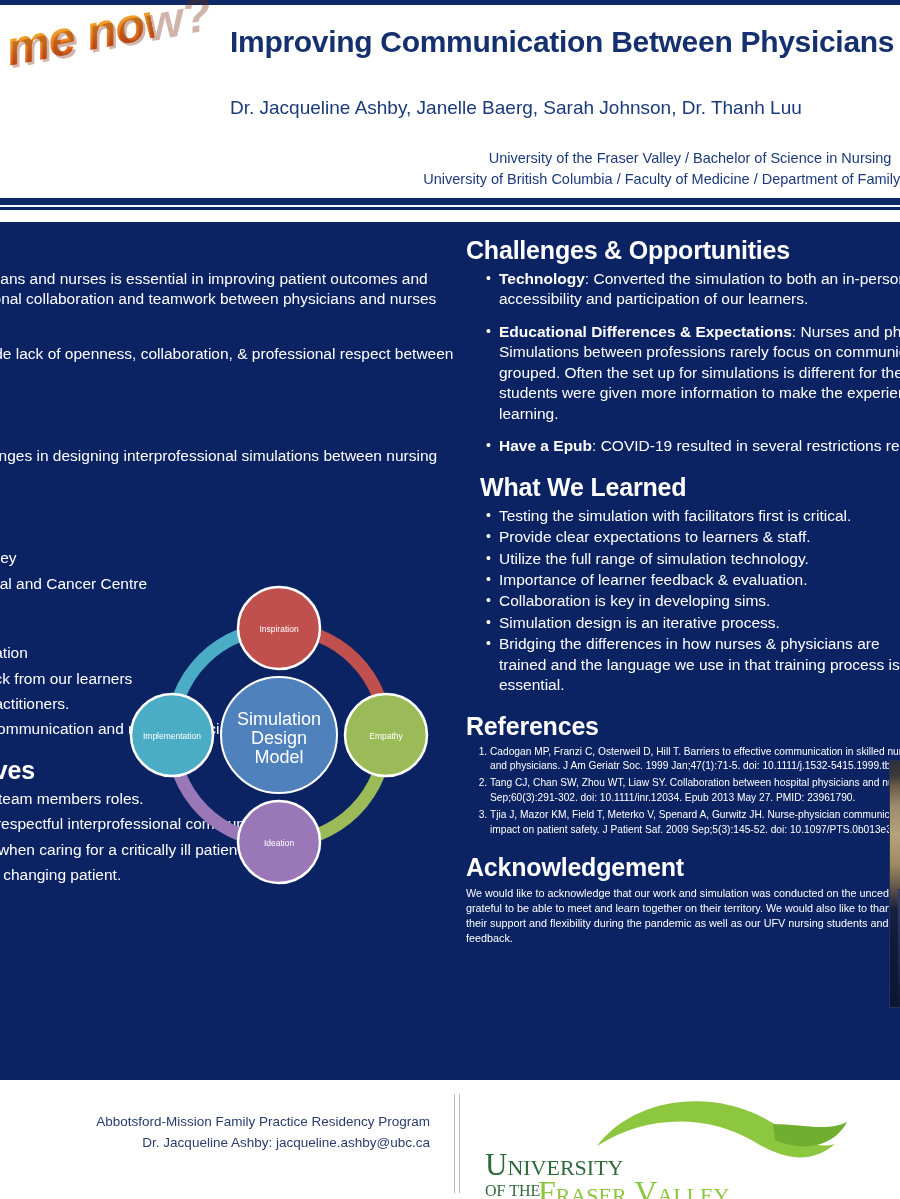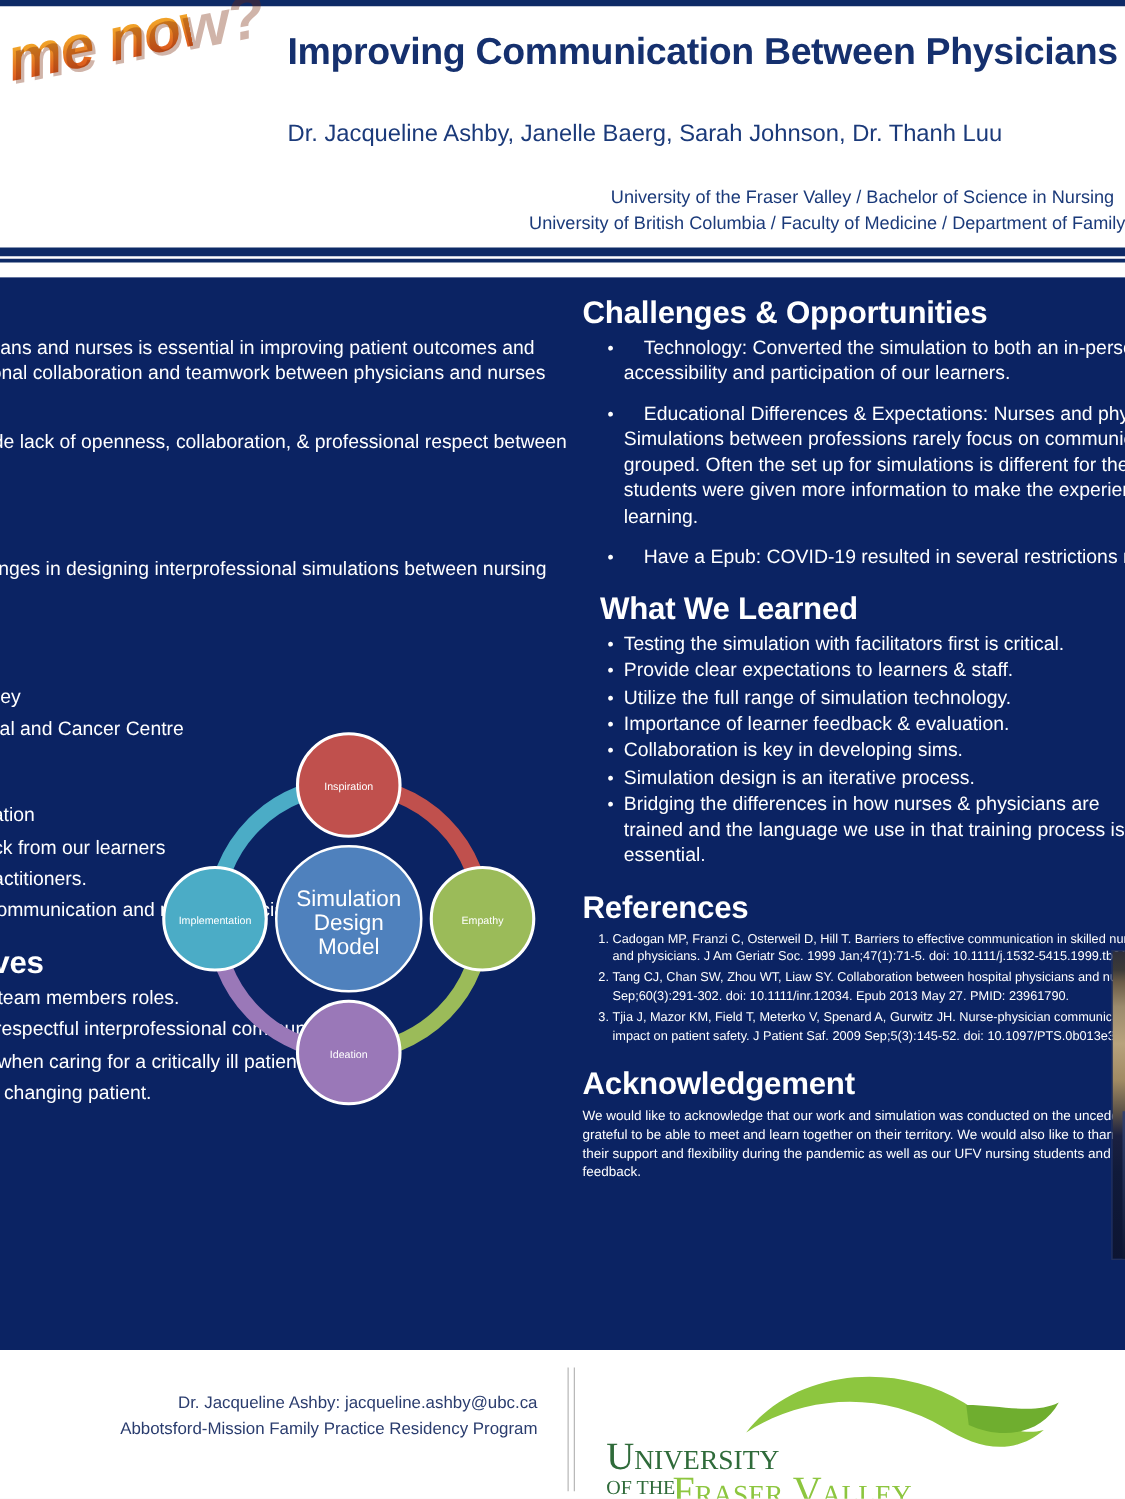--- a/index.html
+++ b/index.html
@@ -165,21 +165,21 @@
     color: #ffffff;
   }
   ul.blist > li:before {
     content: "\2022";
     position: absolute;
     left: 0; top: 0;
     color: #ffffff;
     font-size: 14px;
   }
   ul.tight > li { margin-bottom: 1px; }
-  .bold { font-weight: normal; margin-left: 16px; }
+  .bold { font-weight: bold; }
   .gap { height: 14px; }
   .gap-s { height: 8px; }
   .gap-l { height: 22px; }
 
   
   .sdm-wrap {
     position: absolute;
     left: 368px;
     top: 358px;
     width: 310px;
@@ -452,22 +452,22 @@
   </div>
   <div class="footer-div1"></div>
   <div class="footer-div2"></div>
 
   <div class="ubc-logo">
     
     
   </div>
 
   <div class="contact">
+    <div>Abbotsford-Mission Family Practice Residency Program</div>
     <div>Dr. Jacqueline Ashby: jacqueline.ashby@ubc.ca</div>
-    <div>Abbotsford-Mission Family Practice Residency Program</div>
   </div>
 
   <div class="ufv">
     <svg class="ufv-swoosh" viewBox="0 0 270 62">
       <path d="M2,46 C40,-4 120,-12 176,22 C200,37 218,50 240,44 C214,66 186,58 160,42 C110,12 48,16 2,46 Z" fill="#8dc63f"></path>
       <path d="M178,24 C206,24 232,32 252,22 C238,48 206,52 180,40 Z" fill="#6fae2f"></path>
     </svg>
     <div class="ufv-uni">University</div>
     <div class="ufv-ofthe">OF THE</div>
     <div class="ufv-fv">Fraser Valley</div>

